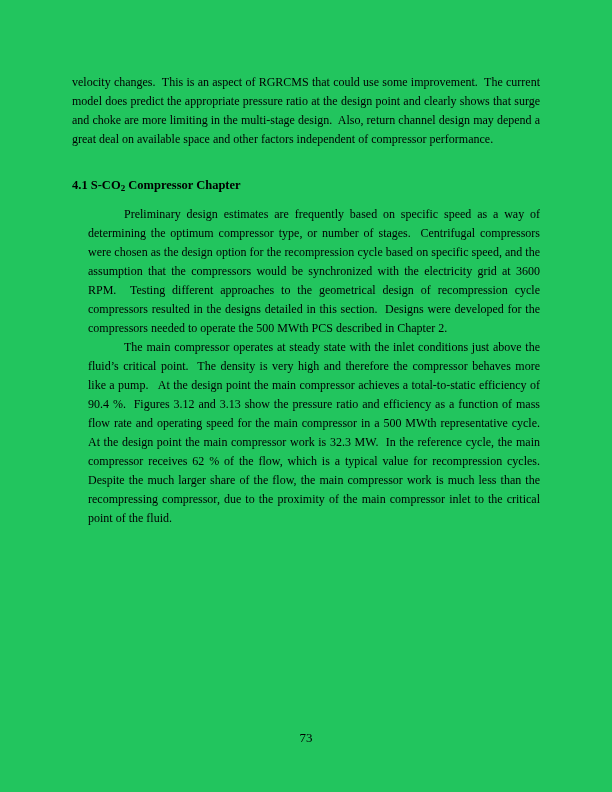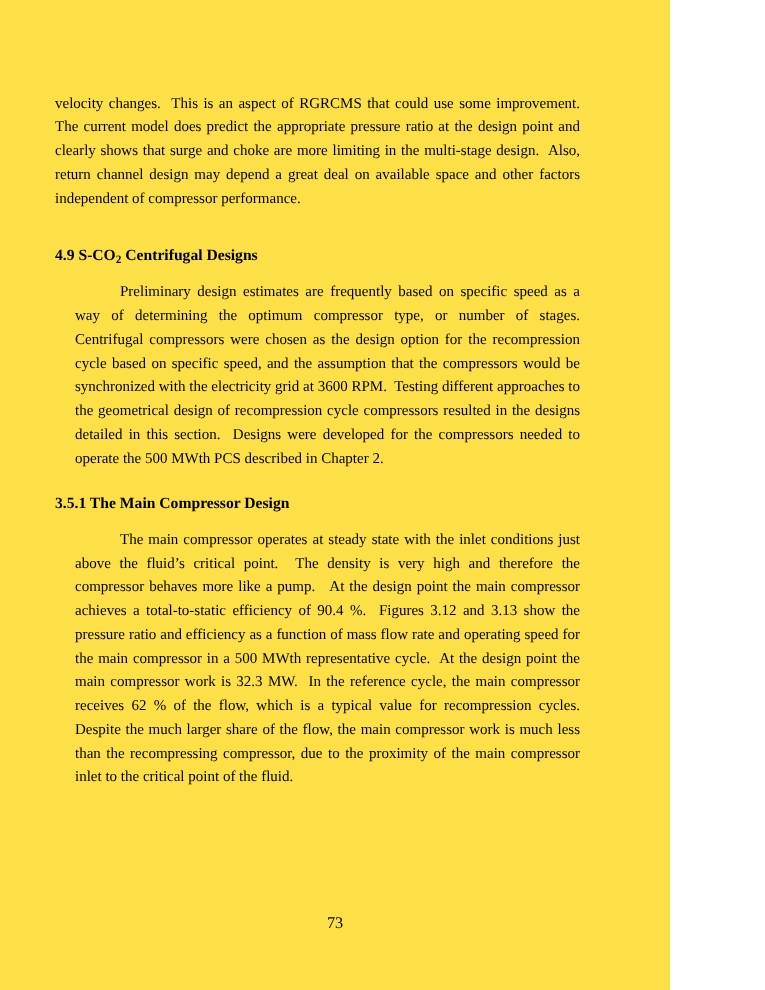--- a/index.html
+++ b/index.html
@@ -1,26 +1,26 @@
 <!DOCTYPE html>
 <html><head>
 <meta charset="utf-8">
 <style>
   html, body {
     margin: 0;
     padding: 0;
     background: #ffffff;
   }
   .page {
-    width: 536px;
+    width: 612px;
     height: 792px;
-    background: #fde047;
+    background: #22c55e;
     position: relative;
     box-sizing: border-box;
-    padding: 73px 72px 0 44px;
+    padding: 73px 72px 0 72px;
     font-family: "Liberation Serif", "DejaVu Serif", serif;
     font-size: 12px;
     line-height: 19px;
     color: #000000;
     overflow: hidden;
   }
   p.body-text {
     margin: 0;
     text-align: justify;
     white-space: pre-wrap;
@@ -59,25 +59,24 @@
     font-size: 13px;
   }
 </style>
 </head>
 <body>
 
 <div class="page">
 
   <p class="body-text">velocity changes.  This is an aspect of RGRCMS that could use some improvement.  The current model does predict the appropriate pressure ratio at the design point and clearly shows that surge and choke are more limiting in the multi-stage design.  Also, return channel design may depend a great deal on available space and other factors independent of compressor performance.</p>
 
-  <h2 class="section-heading"><span>4.9 S-CO</span><sub class="chem-sub">2</sub><span> Centrifugal Designs</span></h2>
+  <h2 class="section-heading"><span>4.1 S-CO</span><sub class="chem-sub">2</sub><span> Compressor Chapter</span></h2>
 
   <p class="body-text indented">Preliminary design estimates are frequently based on specific speed as a way of determining the optimum compressor type, or number of stages.  Centrifugal compressors were chosen as the design option for the recompression cycle based on specific speed, and the assumption that the compressors would be synchronized with the electricity grid at 3600 RPM.  Testing different approaches to the geometrical design of recompression cycle compressors resulted in the designs detailed in this section.  Designs were developed for the compressors needed to operate the 500 MWth PCS described in Chapter 2.</p>
 
-  <h3 class="subsection-heading">3.5.1 The Main Compressor Design</h3>
 
   <p class="body-text indented">The main compressor operates at steady state with the inlet conditions just above the fluid’s critical point.  The density is very high and therefore the compressor behaves more like a pump.   At the design point the main compressor achieves a total-to-static efficiency of 90.4 %.  Figures 3.12 and 3.13 show the pressure ratio and efficiency as a function of mass flow rate and operating speed for the main compressor in a 500 MWth representative cycle.  At the design point the main compressor work is 32.3 MW.  In the reference cycle, the main compressor receives 62 % of the flow, which is a typical value for recompression cycles.  Despite the much larger share of the flow, the main compressor work is much less than the recompressing compressor, due to the proximity of the main compressor inlet to the critical point of the fluid.</p>
 
   <div class="page-footer">
     <span>73</span>
   </div>
 
 </div>
 
 </body></html>

